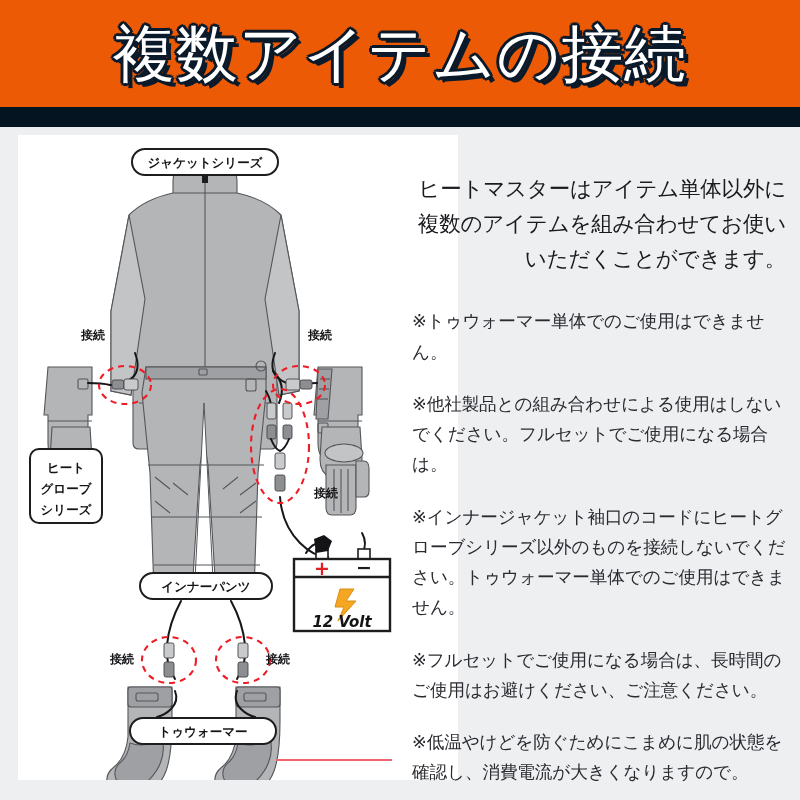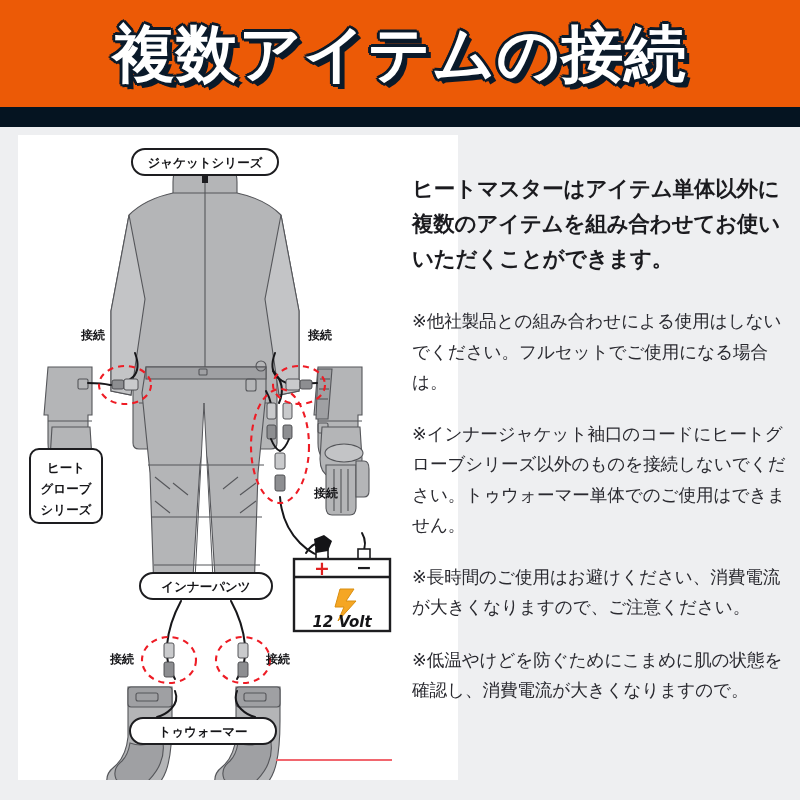--- a/index.html
+++ b/index.html
@@ -25,21 +25,21 @@
   }
   #header-title {
     position: absolute;
     left: 0; top: 0;
     width: 800px; height: 107px;
     display: flex;
     align-items: center;
     justify-content: center;
     font-family: "DejaVu Sans", sans-serif;
     font-size: 62px;
-    font-weight: bold;
+    font-weight: normal;
     letter-spacing: 1px;
     color: #ffffff;
     text-shadow:
        3px 0 0 #0b1a2a, -3px 0 0 #0b1a2a, 0 3px 0 #0b1a2a, 0 -3px 0 #0b1a2a,
        2px 2px 0 #0b1a2a, -2px 2px 0 #0b1a2a, 2px -2px 0 #0b1a2a, -2px -2px 0 #0b1a2a,
        5px 5px 0 #0b1a2a;
     white-space: nowrap;
   }
   #header-rule {
     position: absolute;
@@ -59,25 +59,26 @@
 
   
   #text-column {
     position: absolute;
     left: 412px; top: 172px;
     width: 374px;
   }
   #intro-text {
     font-family: "DejaVu Sans", sans-serif;
     font-size: 21.5px;
-    font-weight: bold;
+    font-weight: normal;
     line-height: 1.62;
     color: #1b1b1f;
     margin: 0 0 30px 0;
     letter-spacing: -0.2px;
+    text-align: right;
   }
   .note-item {
     font-family: "DejaVu Sans", sans-serif;
     font-size: 17.6px;
     line-height: 1.72;
     color: #2a2a30;
     margin: 0 0 22px 0;
     letter-spacing: -0.1px;
   }
   .note-item:last-child { margin-bottom: 0; }
@@ -278,17 +279,18 @@
       <path d="M322 454 l14,0 l-8,12 l10,0 l-18,20 l6,-14 l-9,0 z" fill="#f5a623" stroke="#d98e10" stroke-width="1"></path>
       <text x="324" y="492" text-anchor="middle" font-family="DejaVu Sans, sans-serif" font-size="15" font-weight="bold" font-style="italic" fill="#141417">12 Volt</text>
     </g>
 
     <path d="M296 404 l10,-4 l8,6 l-4,10 l-12,2 z" fill="#141417"></path>
   </svg>
 </div>
 
 <div id="text-column">
   <p id="intro-text">ヒートマスターはアイテム単体以外に複数のアイテムを組み合わせてお使いいただくことができます。</p>
+  <p class="note-item">※トゥウォーマー単体でのご使用はできません。</p>
   <p class="note-item">※他社製品との組み合わせによる使用はしないでください。フルセットでご使用になる場合は。</p>
   <p class="note-item">※インナージャケット袖口のコードにヒートグローブシリーズ以外のものを接続しないでください。トゥウォーマー単体でのご使用はできません。</p>
-  <p class="note-item">※長時間のご使用はお避けください、消費電流が大きくなりますので、ご注意ください。</p>
+  <p class="note-item">※フルセットでご使用になる場合は、長時間のご使用はお避けください、ご注意ください。</p>
   <p class="note-item">※低温やけどを防ぐためにこまめに肌の状態を確認し、消費電流が大きくなりますので。</p>
 </div>
 
 </body></html>

